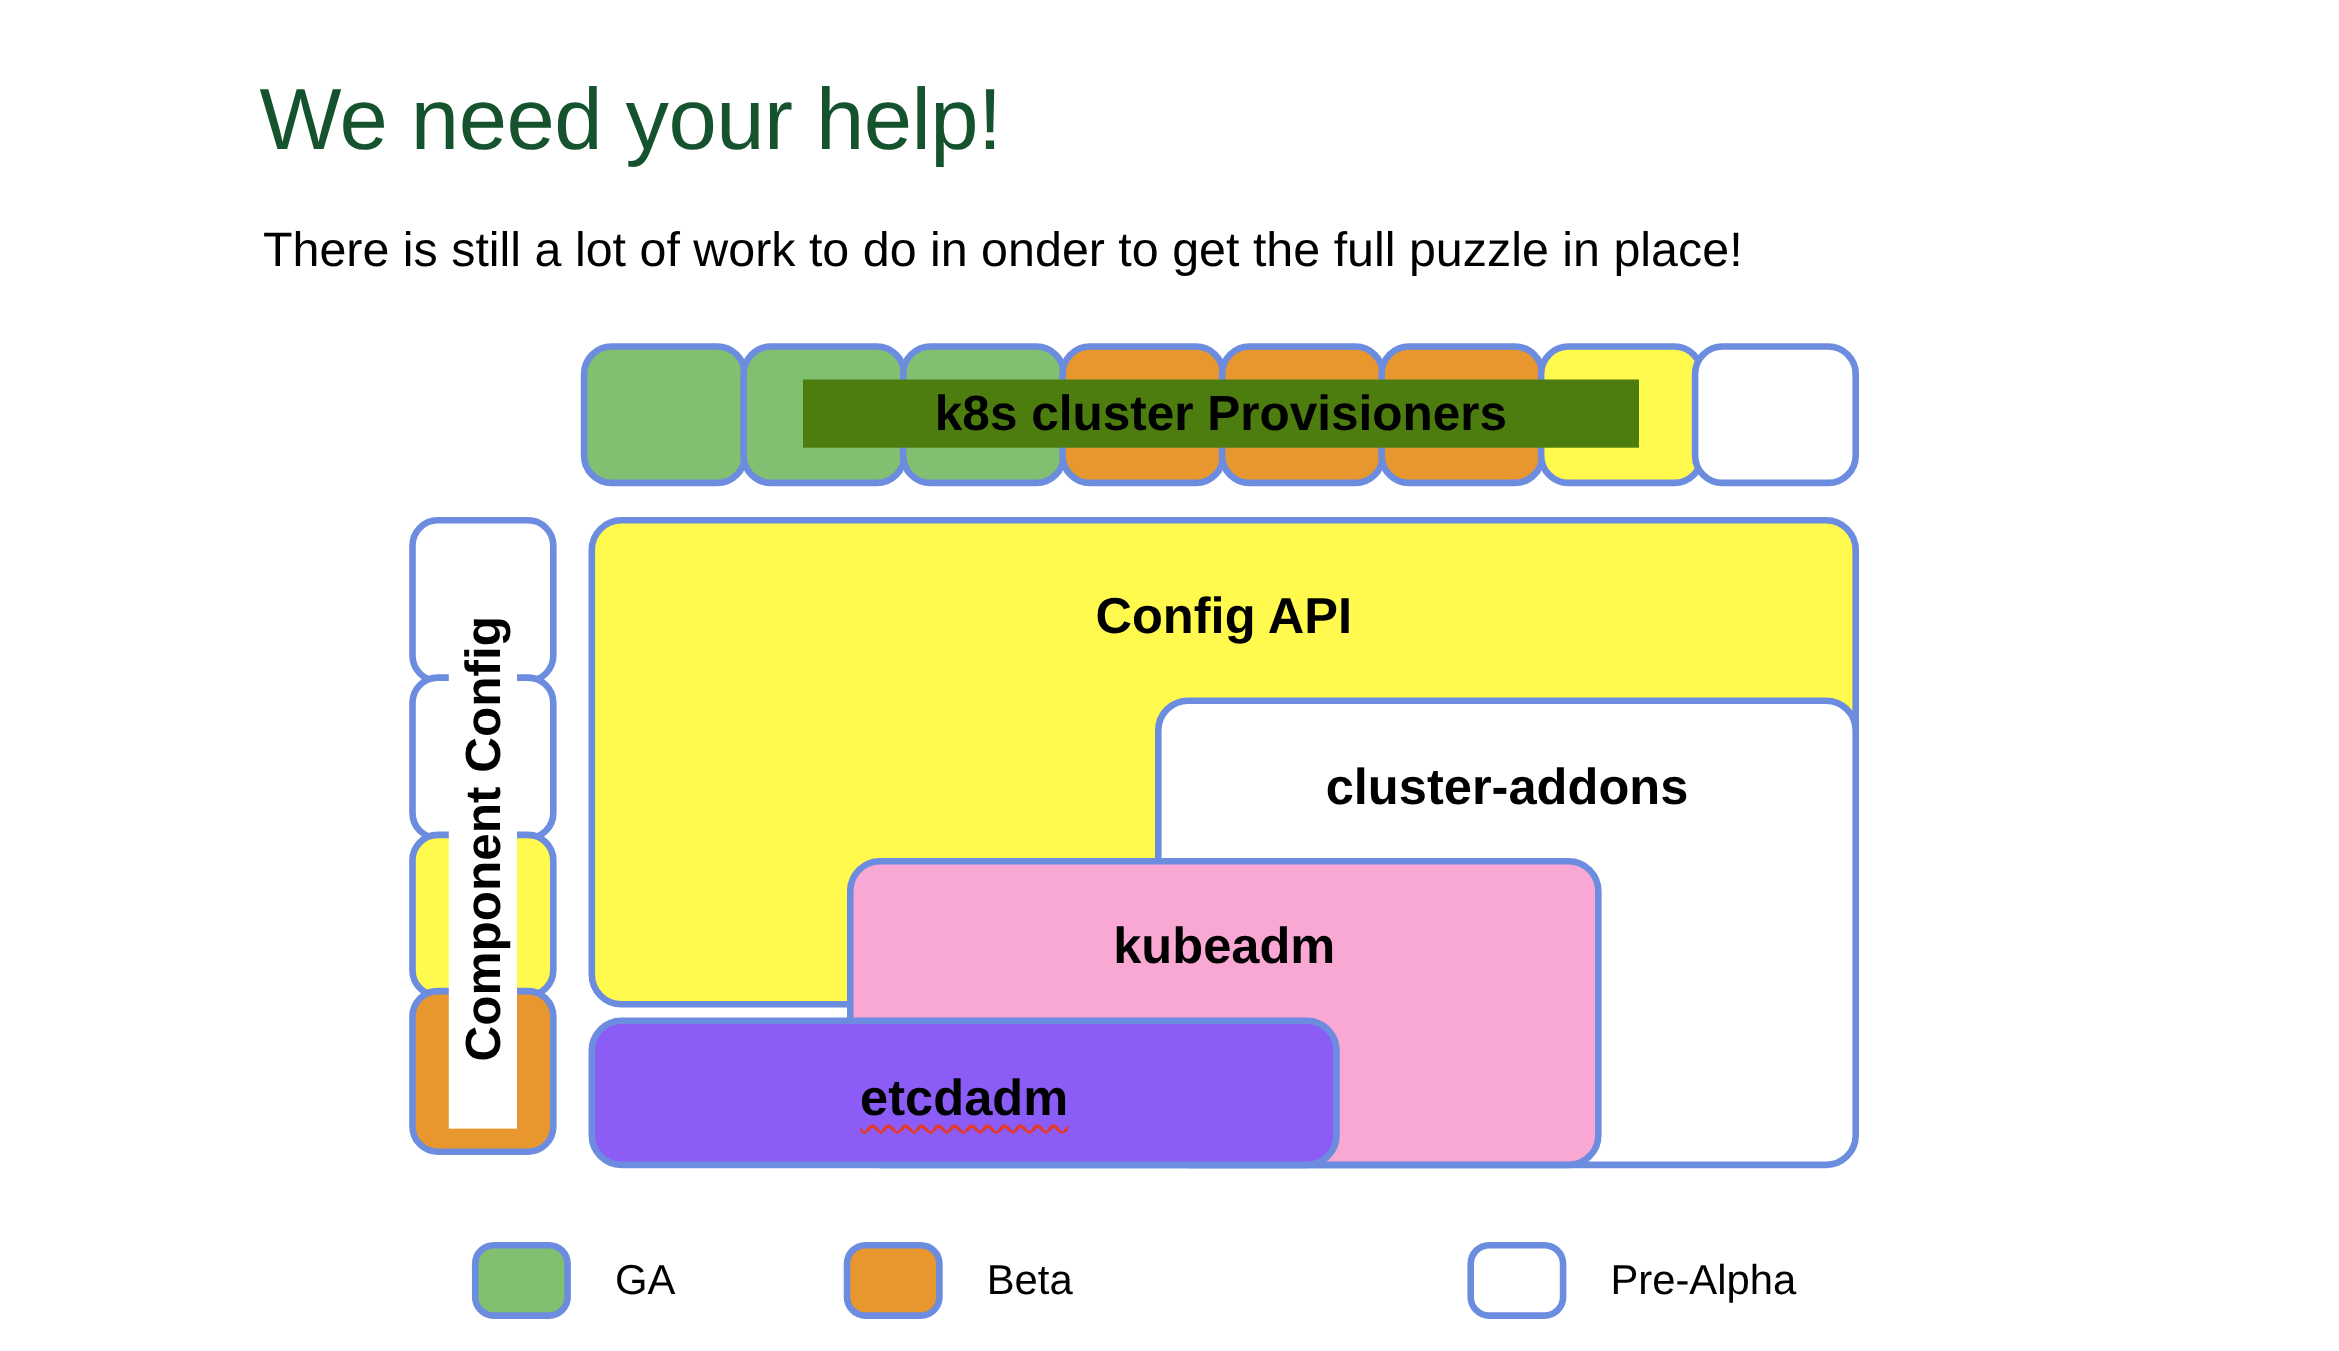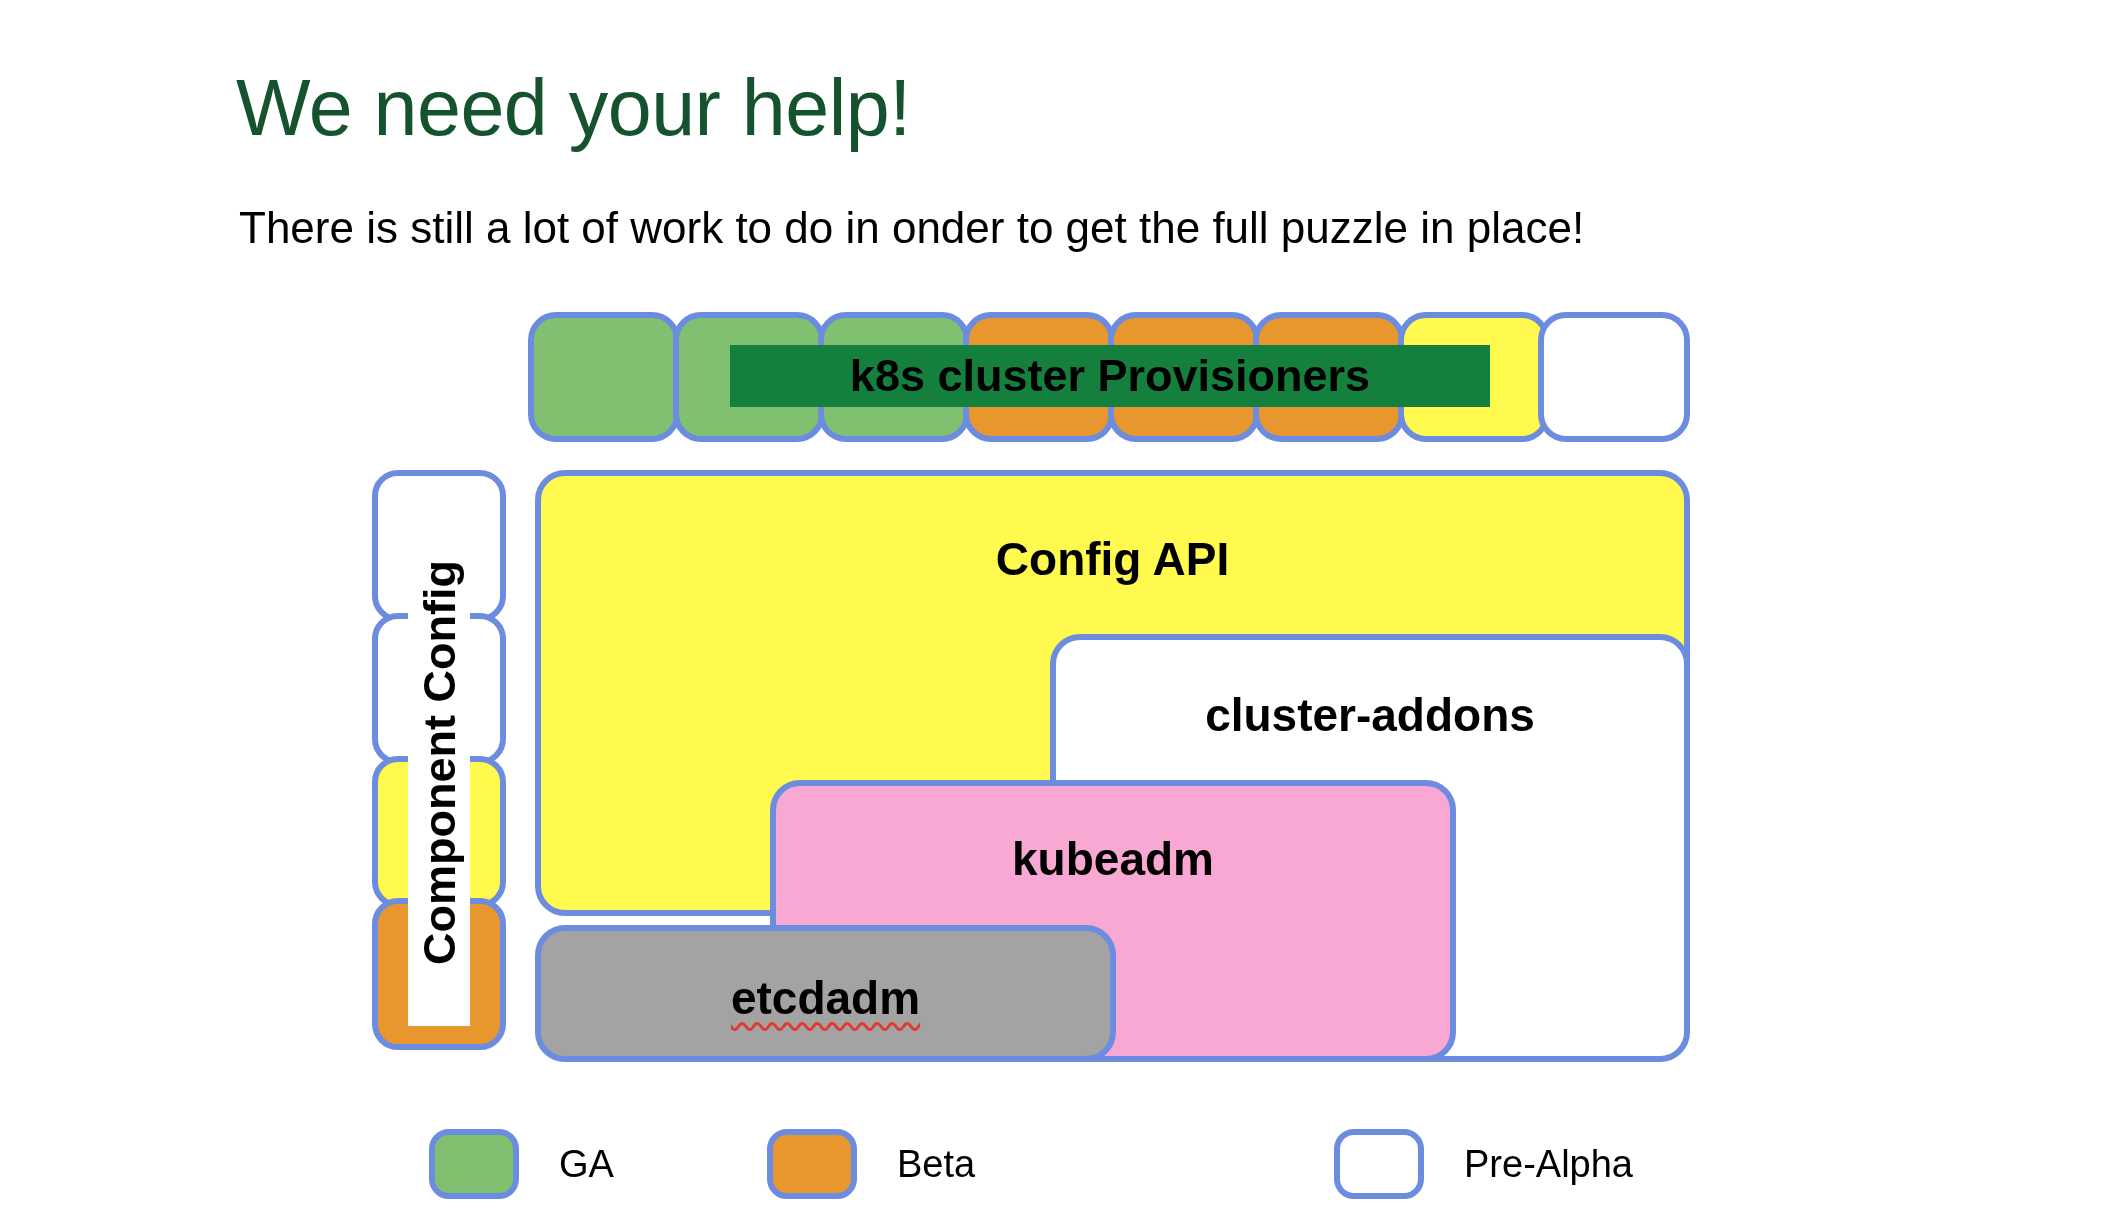--- a/index.html
+++ b/index.html
@@ -71,21 +71,21 @@
     height: 130px;
     width: 152px;
     border-radius: 28px;
   }
   #provisioners-label {
     position: absolute;
     left: 202px;
     top: 33px;
     width: 760px;
     height: 62px;
-    background: #15803d;
+    background: #4d7c0f;
     display: flex;
     align-items: center;
     justify-content: center;
     font-size: 45px;
     font-weight: bold;
     color: #000000;
     white-space: nowrap;
     z-index: 20;
     text-align: right;
   }
@@ -170,22 +170,22 @@
   #node-kubeadm {
     left: 770px;  top: 780px;
     width: 686px;  height: 282px;
     background: #f9a8d4;
     z-index: 3;
   }
   #node-kubeadm .stack-label { top: 46px; }
 
   #node-etcdadm {
     left: 535px;  top: 925px;
-    width: 581px;  height: 137px;
-    background: #a3a3a3;
+    width: 683px;  height: 137px;
+    background: #8b5cf6;
     z-index: 4;
   }
   #node-etcdadm .stack-label { top: 40px; }
 
   .spellcheck {
     text-decoration: underline wavy #e23b2e;
     text-decoration-thickness: 3px;
     text-underline-offset: 8px;
   }
 

